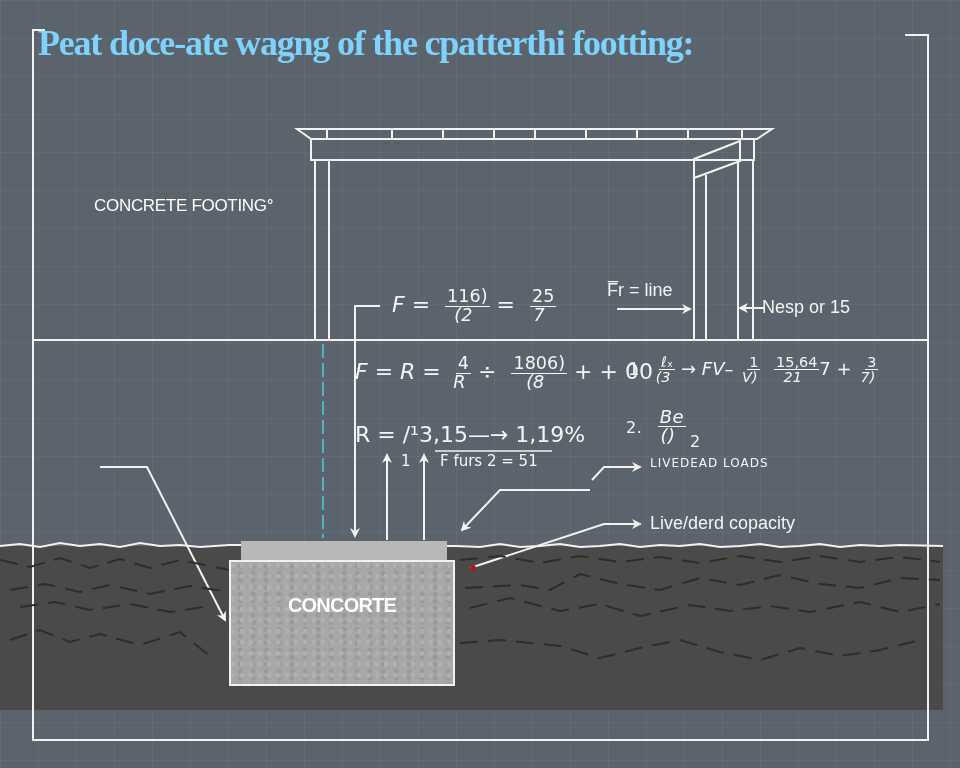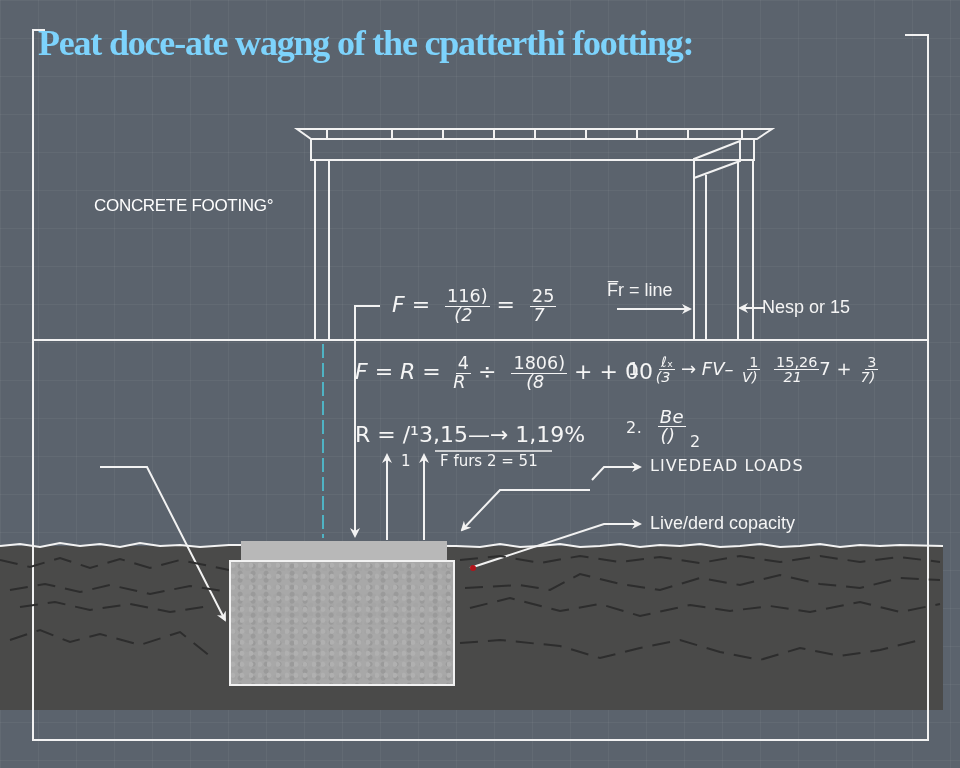--- a/index.html
+++ b/index.html
@@ -119,20 +119,21 @@
   </g>
 
   <line x1="323" y1="344" x2="323" y2="538" stroke="#4fb3c4" stroke-width="2" stroke-dasharray="14 5"></line>
 
   <circle cx="473" cy="568" r="3" fill="#b3141b"></circle>
 </svg>
 
 <div class="abs footing-top"></div>
 <div class="abs footing"></div>
 <div class="abs footing-label">
+  <div>CONCORTE</div>
 </div>
 
 <div class="abs title">Peat doce-ate wagng of the cpatterthi footting:</div>
 
 <div class="abs note-title">CONCRETE FOOTING°</div>
 <div class="abs note-body">
 </div>
 
 <div class="abs eq" style="left:392px; top:288px; font-size:22px;">
   <i>F =</i>
@@ -151,26 +152,26 @@
 
 <div class="abs eq" style="left:355px; top:422px; font-size:22px;">R = /¹3,15—→ 1,19%</div>
 <div class="abs eq" style="left:401px; top:452px; font-size:15px;">1</div>
 <div class="abs eq" style="left:440px; top:452px; font-size:15px;">F furs 2 = 51</div>
 
 <div class="abs eq" style="left:628px; top:355px; font-size:18px;">
   <span>1</span>&nbsp;
   <span class="frac"><span class="n">ℓₓ</span><span class="d">(3</span></span>
   <i>→ FV–</i>
   <span class="frac"><span class="n">1</span><span class="d">V)</span></span>
-  <span class="frac"><span class="n">15,26</span><span class="d">21</span></span><span>7 +</span>
+  <span class="frac"><span class="n">15,64</span><span class="d">21</span></span><span>7 +</span>
   <span class="frac"><span class="n">3</span><span class="d">7)</span></span>
 </div>
 
 <div class="abs hand" style="left:626px; top:408px; font-size:22px;">
   <span style="font-size:16px;">2.</span>
   <span class="frac" style="font-size:18px;"><span class="n" style="font-style:italic;">Be</span><span class="d">()</span></span>
 </div>
 <div class="abs hand" style="left:690px; top:432px; font-size:16px;">2</div>
 
 <div class="abs" style="left:607px; top:280px; font-size:18px;">F̅r = line</div>
 <div class="abs" style="left:762px; top:297px; font-size:18px;">Nesp or 15</div>
-<div class="abs hand" style="left:650px; top:456px; font-size:16px; letter-spacing:1px;">LIVEDEAD LOADS</div>
+<div class="abs hand" style="left:650px; top:456px; font-size:12px; letter-spacing:1px;">LIVEDEAD LOADS</div>
 <div class="abs" style="left:650px; top:513px; font-size:18px;">Live/derd copacity</div>
 
 </body></html>

